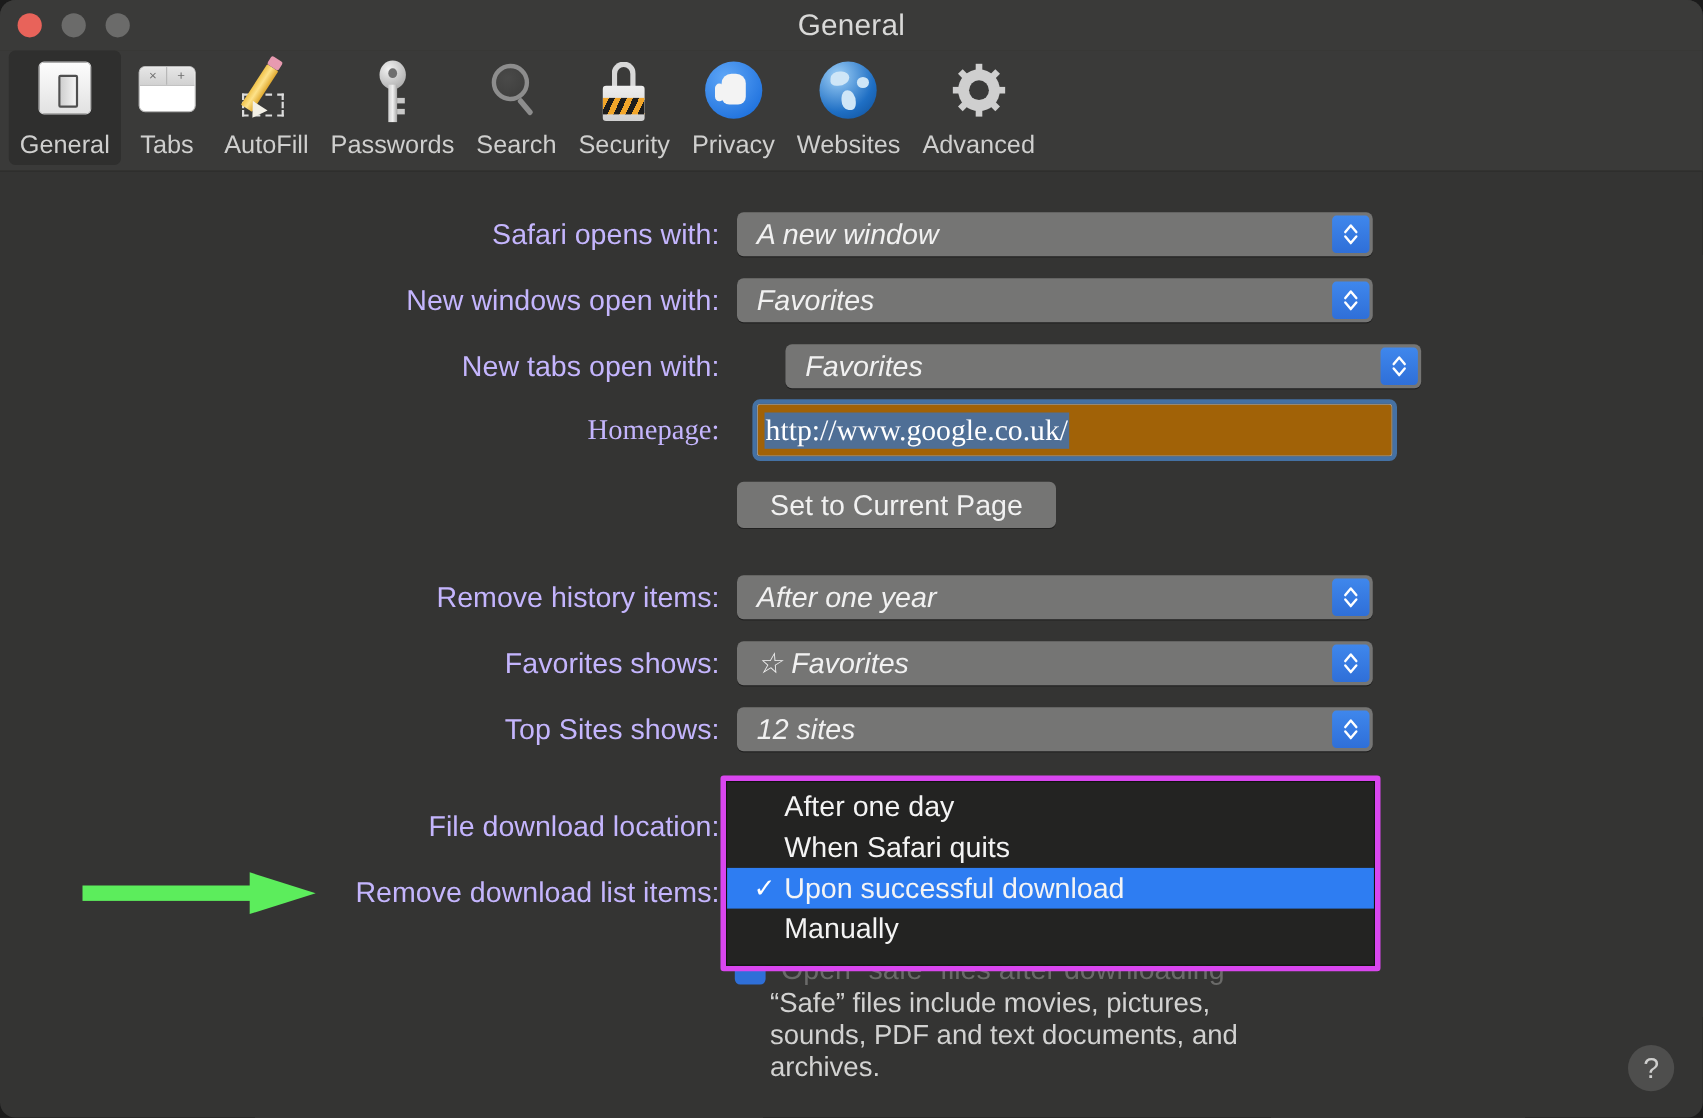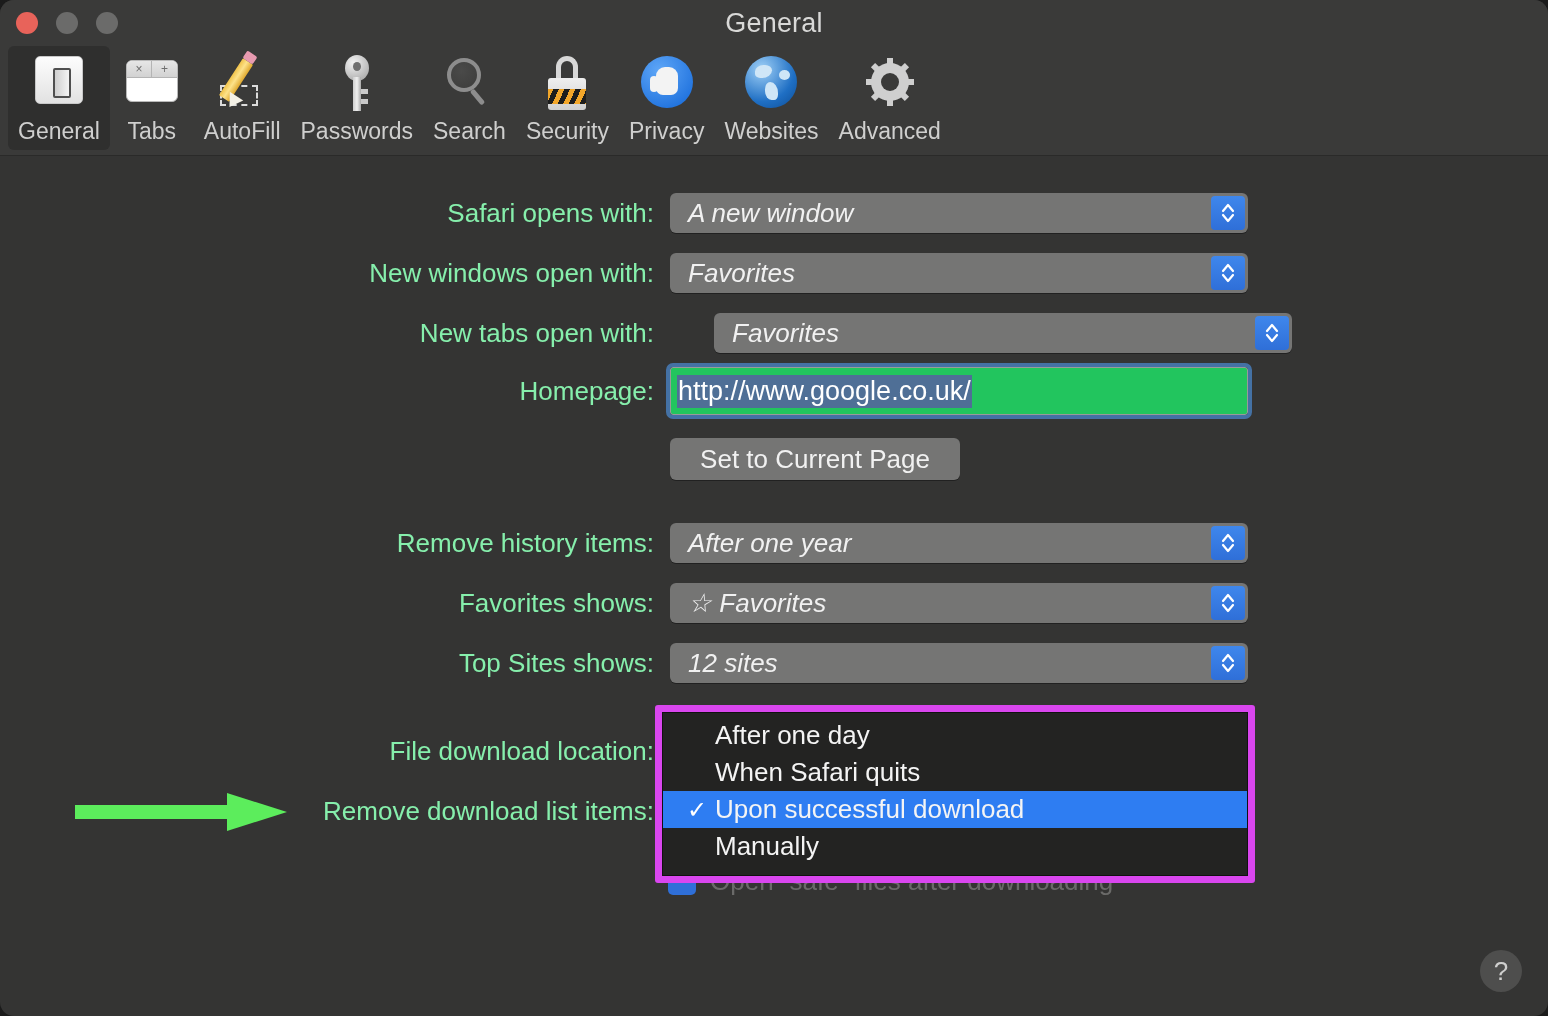--- a/index.html
+++ b/index.html
@@ -150,58 +150,58 @@
     transform:rotate(42deg);
   }
   .ic-gear{position:absolute;left:8px;top:4px;width:48px;height:52px;}
   .ic-gear svg{width:48px;height:52px;}
 
   
   #content { position:absolute; left:0; top:157px; width:1548px; height:859px; }
   .row { position:absolute; display:flex; align-items:center; height:44px; }
   .lbl {
     width:440px; text-align:right; padding-right:16px;
-    color:#86efac; font-size:26px; white-space:nowrap;
+    color:#c4b5fd; font-size:26px; white-space:nowrap;
   }
   .popup {
     position:relative; width:578px; height:40px;
     background:#757574; border-radius:6px;
     display:flex; align-items:center;
     box-shadow:0 1px 0 rgba(0,0,0,.35);
     font-style:italic;
   }
   .popup .val { color:#f1f1f1; font-size:26px; padding-left:18px; white-space:nowrap; }
   .popup .star { font-size:26px; color:#f1f1f1; padding-left:18px; padding-right:8px; }
   .stepper {
     position:absolute; right:3px; top:3px; width:34px; height:34px;
     background:linear-gradient(#3f87ec,#2f6fd8); border-radius:4px;
     display:flex; flex-direction:column; align-items:center; justify-content:center;
   }
   .stepper svg { display:block; }
 
   .textfield {
     position:relative; width:578px; height:48px;
-    background:#22c55e; border:1px solid #9a9a99;
+    background:#a16207; border:1px solid #9a9a99;
     border-radius:3px; display:flex; align-items:center;
-    outline:4px solid rgba(72,124,184,.85); outline-offset:0;
+    outline:4px solid rgba(72,124,184,.85); outline-offset:0;margin-left:18px;
   }
   .textfield .sel {
     margin-left:6px; background:#4f6f96; color:#fff; font-size:27px;
     padding:1px 1px; white-space:nowrap;
   }
   .btn {
     width:290px; height:42px; background:#757574; border-radius:6px;
     color:#f1f1f1; font-size:26px; display:flex; align-items:center; justify-content:center;
     box-shadow:0 1px 0 rgba(0,0,0,.35);
   }
 
   
   #menuwrap {
     position:absolute; left:655px; top:705px; width:600px; height:178px;
-    border:7px solid #d946ef; border-radius:3px; background:#5ced5c;
+    border:5px solid #d946ef; border-radius:3px; background:#5ced5c;
   }
   #menu {
     width:100%; height:100%; background:#232322; border:1px solid #111;
     padding: 4px 0;
   }
   .mitem {
     height:37px; display:flex; align-items:center;
     color:#f4f4f4; font-size:26px; padding-left:26px; position:relative;
   }
   .mitem.checked { background:#2e7df2; }
@@ -401,21 +401,21 @@
         <span class="val">Favorites</span>
         <span class="stepper">
           <svg width="16" height="22" viewBox="0 0 16 22">
               <path d="M3 9 L8 3 L13 9" stroke="#fff" stroke-width="2.2" fill="none" stroke-linecap="round" stroke-linejoin="round"></path>
               <path d="M3 13 L8 19 L13 13" stroke="#fff" stroke-width="2.2" fill="none" stroke-linecap="round" stroke-linejoin="round"></path>
             </svg>
         </span>
       </div>
     </div>
 
-    <div class="row" style="left:230px; top:212px;">
+    <div class="row" style="left:230px; top:212px;font-family:Liberation Serif, serif;">
       <div class="lbl">Homepage:</div>
       <div class="textfield">
         <span class="sel">http://www.google.co.uk/</span>
       </div>
     </div>
 
     <div class="row" style="left:230px; top:280px;">
       <div class="lbl"></div>
       <div class="btn">Set to Current Page</div>
     </div>
@@ -468,20 +468,21 @@
       <div class="lbl">Remove download list items:</div>
     </div>
 
   </div>
 
   <div class="cbrow">
     <div class="cbox"></div>
     <div class="cbtext">Open “safe” files after downloading</div>
   </div>
 
+  <div id="helptext">“Safe” files include movies, pictures, sounds, PDF and text documents, and archives.</div>
 
   <div id="menuwrap">
     <div id="menu">
       <div class="mitem">
         <span class="mlbl">After one day</span>
       </div>
       <div class="mitem">
         <span class="mlbl">When Safari quits</span>
       </div>
       <div class="mitem checked">

